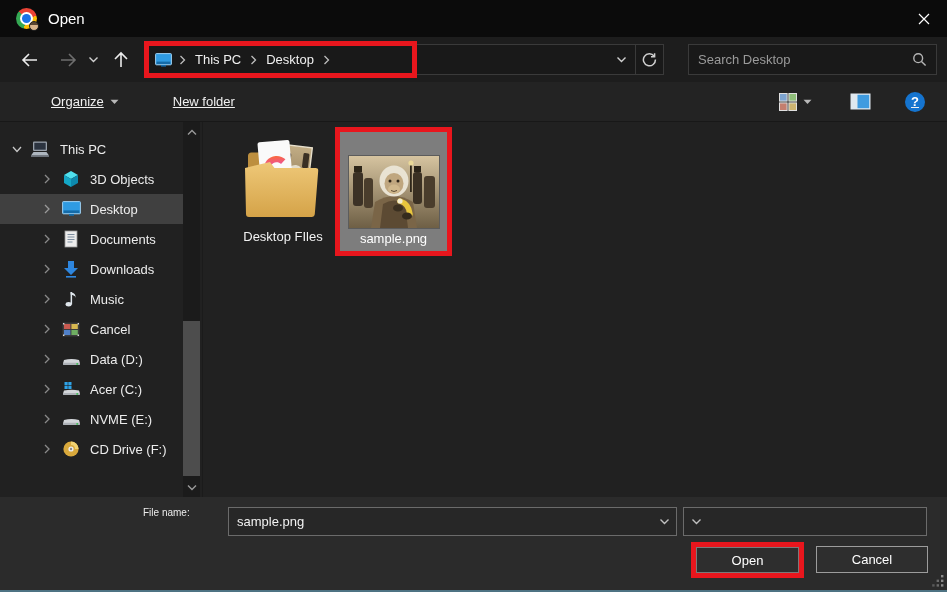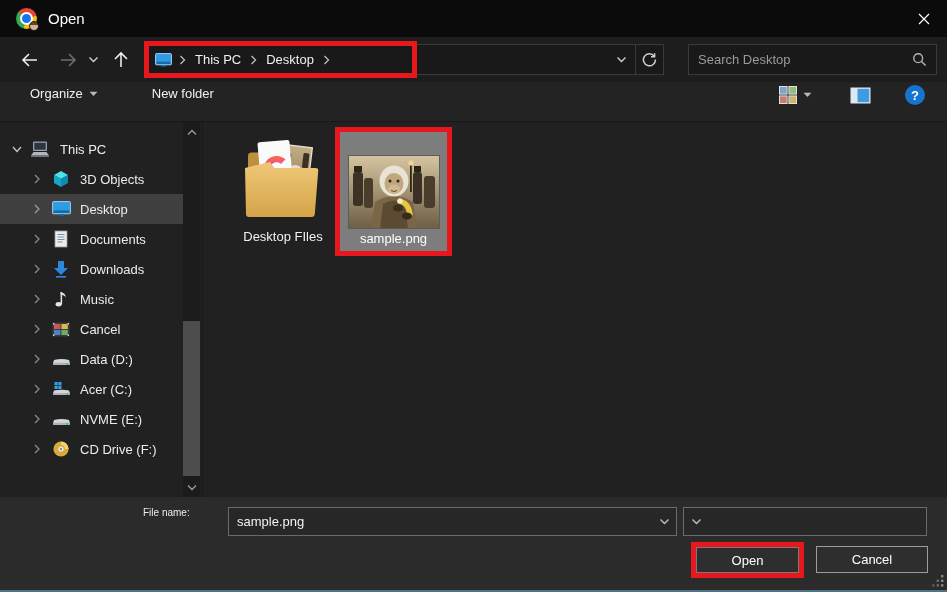--- a/index.html
+++ b/index.html
@@ -30,34 +30,34 @@
   .addr-divider { width:1px; height:100%; background:#3a3a3a; }
   .addr-btn { width:27px; height:100%; display:flex; align-items:center; justify-content:center; }
   .anno { position:absolute; border:5px solid #e8161d; pointer-events:none; z-index:5; }
   .anno-breadcrumb { left:-3px; top:-4px; width:273px; height:37px; }
   .searchbox { margin-left:24px; width:256px; height:31px; background:#191919; border:1px solid #3a3a3a;
      display:flex; align-items:center; padding:0 9px; }
   .searchbox input { flex:1; background:transparent; border:none; outline:none; color:#cfcfcf; font-size:13px; font-family:inherit; }
   .searchbox input::placeholder { color:#9a9a9a; }
 
   
-  .toolbar { height:39px; background:#232323; display:flex; align-items:flex-start; padding:0 22px 0 24px;
-     color:#f0f0f0; font-size:13px; }
+  .toolbar { height:39px; background:#232323; display:flex; align-items:center; padding:0 22px 0 45px;
+     color:#f0f0f0; font-size:13px;text-decoration:underline; }
   .tb-btn { display:flex; align-items:center; gap:6px; padding:4px 6px; }
   .tb-newfolder { margin-left:42px; }
   .tb-right { margin-left:auto; display:flex; align-items:center; }
   .help-btn { width:20px; height:20px; border-radius:50%; background:#1574cf; color:#fff; font-size:13px;
      font-weight:bold; display:flex; align-items:center; justify-content:center; }
 
   
   .content { position:relative; display:flex; height:376px; background:#212121; border-top:1px solid #181818; }
   .sidebar { position:relative; width:203px; flex:none; padding-top:12px; border-right:1px solid #1b1b1b; }
   .srow { height:30px; width:184px; display:flex; align-items:center; color:#ececec; font-size:13px; }
   .srow.root { padding-left:10px; }
-  .srow.child { padding-left:30px; }
+  .srow.child { padding-left:40px; }
   .srow.selected { background:#404040; }
   .expander { width:14px; display:flex; justify-content:center; flex:none; }
   .sicon { width:20px; margin-left:7px; margin-right:9px; display:flex; justify-content:center; flex:none; }
   .srow.root .sicon { width:22px; margin-left:5px; }
   .sscroll { position:absolute; top:0; bottom:0; right:2px; width:17px; background:#1b1b1b; }
   .sscroll-btn { position:absolute; left:0; width:17px; height:16px; display:flex; align-items:center; justify-content:center; }
   .sscroll-up { top:2px; } .sscroll-down { bottom:2px; }
   .sscroll-thumb { position:absolute; left:0; top:199px; width:17px; height:155px; background:#4d4d4d; }
 
   .main { position:relative; flex:1; }

